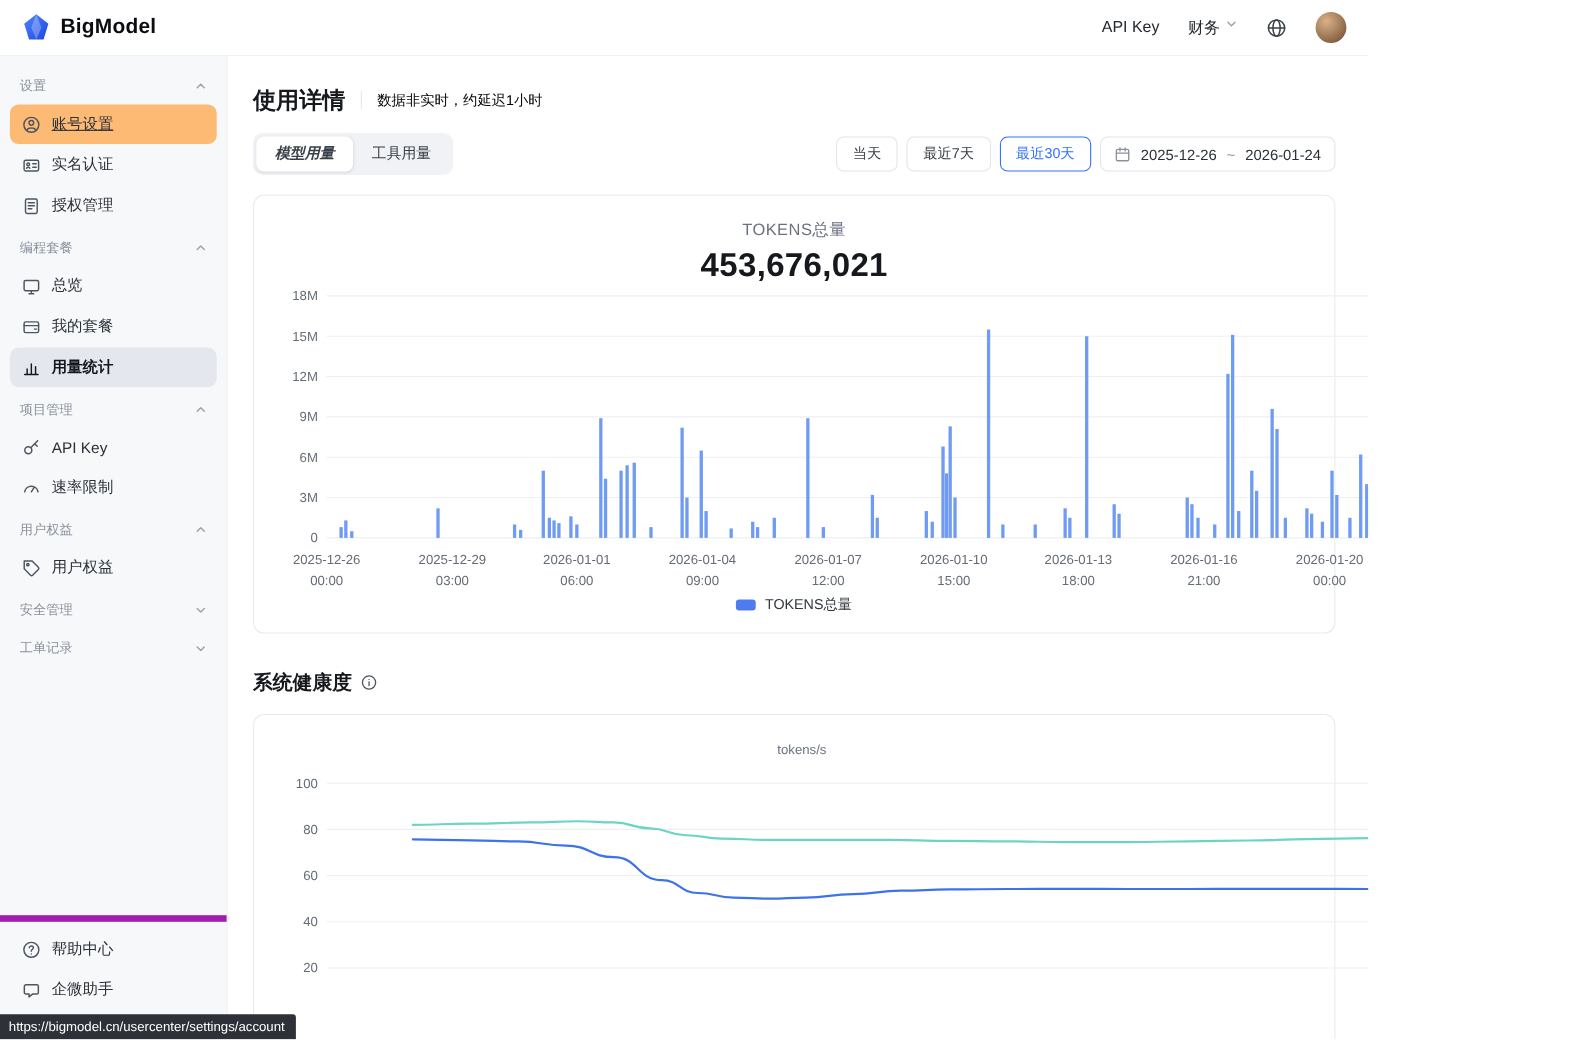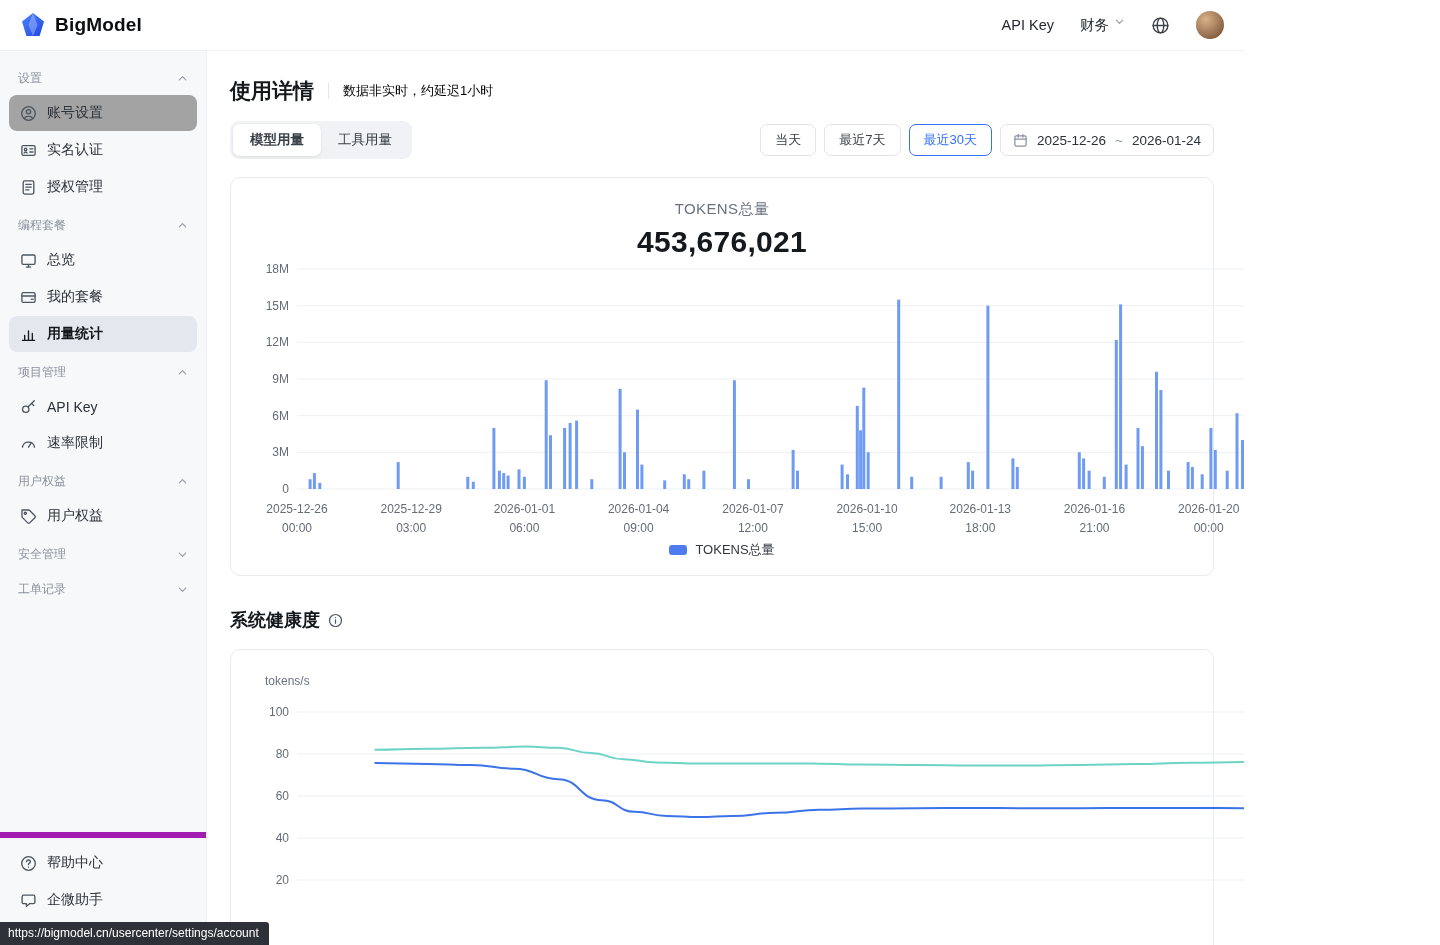--- a/index.html
+++ b/index.html
@@ -17,57 +17,57 @@
   .nav-right .txt { font-size:14.5px; color:#23282e; cursor:pointer; }
   .finance { display:flex; align-items:flex-start; gap:5px; cursor:pointer; }
   .avatar { width:28px; height:28px; border-radius:50%; background:radial-gradient(circle at 35% 30%, #d9b28a, #8d6647 70%, #5f4128); cursor:pointer; }
 
   
   .sidebar { position:absolute; top:51px; left:0; bottom:0; width:207px; background:#f7f8fa; border-right:1px solid #eef0f2; display:flex; flex-direction:column; padding-top:8px; }
   .side-scroll { flex:1; padding:0 9px; overflow:hidden; }
   .group-header { display:flex; align-items:center; justify-content:space-between; padding:11px 9px 7px; color:#8a919c; font-size:12px; cursor:pointer; }
   .side-item { display:flex; align-items:center; gap:10px; padding:9px 11px; border-radius:8px; font-size:14px; color:#2b3138; margin:1px 0; cursor:pointer; }
   .side-item svg { flex:none; stroke:#4c5560; }
-  .side-item.hovered { background:#a3a3a3; }
+  .side-item.hovered { background:#fdba74;text-decoration:underline; }
   .side-item.active { background:#e4e7ed; font-weight:700; color:#15181c; }
   .side-item.active svg { stroke:#15181c; }
   .side-footer { padding:6px 9px 26px; border-top:6px solid #a21caf; }
   .chev { stroke:#9aa1ab; fill:none; stroke-width:1.4; stroke-linecap:round; stroke-linejoin:round; }
 
   
   .statusbar { position:absolute; left:0; bottom:0; background:#2e3238; color:#fff; font-size:12px; padding:4px 10px 5px 8px; border-top-right-radius:3px; z-index:5; white-space:nowrap; }
 
   
   .main { position:absolute; left:207px; top:51px; right:0; bottom:0; overflow:hidden; padding:0 30px 0 23px; background:#fff; }
   .page-head { display:flex; align-items:center; gap:14px; margin-top:26px; }
   .page-title { font-size:21px; font-weight:700; color:#15181c; }
   .vdiv { width:1px; height:16px; background:#e2e5e9; }
   .page-sub { font-size:13px; color:#000000; }
 
   .controls { display:flex; align-items:center; margin-top:16px; }
   .seg { display:flex; background:#f1f2f5; border-radius:9px; padding:3px; }
   .seg-item { padding:7px 17px; font-size:13.5px; border-radius:7px; color:#3a4048; cursor:pointer; }
-  .seg-item.active { background:#fff; font-weight:600; box-shadow:0 1px 3px rgba(0,0,0,.09); }
+  .seg-item.active { background:#fff; font-weight:600; box-shadow:0 1px 3px rgba(0,0,0,.09);font-style:italic; }
   .controls-right { margin-left:auto; display:flex; gap:8px; align-items:center; }
   .btn { height:32px; padding:0 14px; border:1px solid #e1e4e9; border-radius:7px; background:#fff; font-size:13px; color:#3a4048; display:flex; align-items:center; cursor:pointer; }
   .btn.active { border-color:#3370ff; color:#3370ff; font-weight:500; }
   .date-box { height:32px; border:1px solid #e1e4e9; border-radius:7px; display:flex; align-items:center; gap:9px; padding:0 12px; font-size:13.5px; color:#2b3138; cursor:pointer; }
 
   .card { border:1px solid #e9ebef; border-radius:10px; background:#fff; }
   .card.tokens { margin-top:18px; padding:22px 20px 8px;text-align:center; }
   .tk-label { font-size:15px; color:#6a7280; letter-spacing:.4px; }
   .tk-value { font-size:30px; font-weight:700; margin-top:6px; color:#15181c; letter-spacing:.3px; }
   svg.chart { display:block; }
   .legend { display:flex; justify-content:center; align-items:center; gap:8px; margin-top:0; padding-bottom:8px; cursor:pointer; }
   .legend-swatch { width:18px; height:10px; border-radius:3px; }
   .legend-label { font-size:13px; color:#32373e; }
 
   .section-title { display:flex; align-items:center; gap:8px; margin-top:32px; font-size:18px; font-weight:700; color:#15181c; }
   .card.health { margin-top:17px; padding:20px 20px 0; height:380px; }
-  .unit-label { font-size:12px; color:#6a7280; margin-left:14px; margin-top:4px; }
+  .unit-label { font-size:12px; color:#6a7280; margin-left:14px; margin-top:4px;text-align:center; }
 
   .ax { fill:#656c76; font-size:12px; }
   .grid { stroke:#edeff3; stroke-width:1; }
   .icon { fill:none; stroke-width:1.25; stroke-linecap:round; stroke-linejoin:round; }
   .gicon { stroke:#3a4048; fill:none; stroke-width:1.3; stroke-linecap:round; }
 </style>
 </head>
 <body>
 
 <div class="app">

